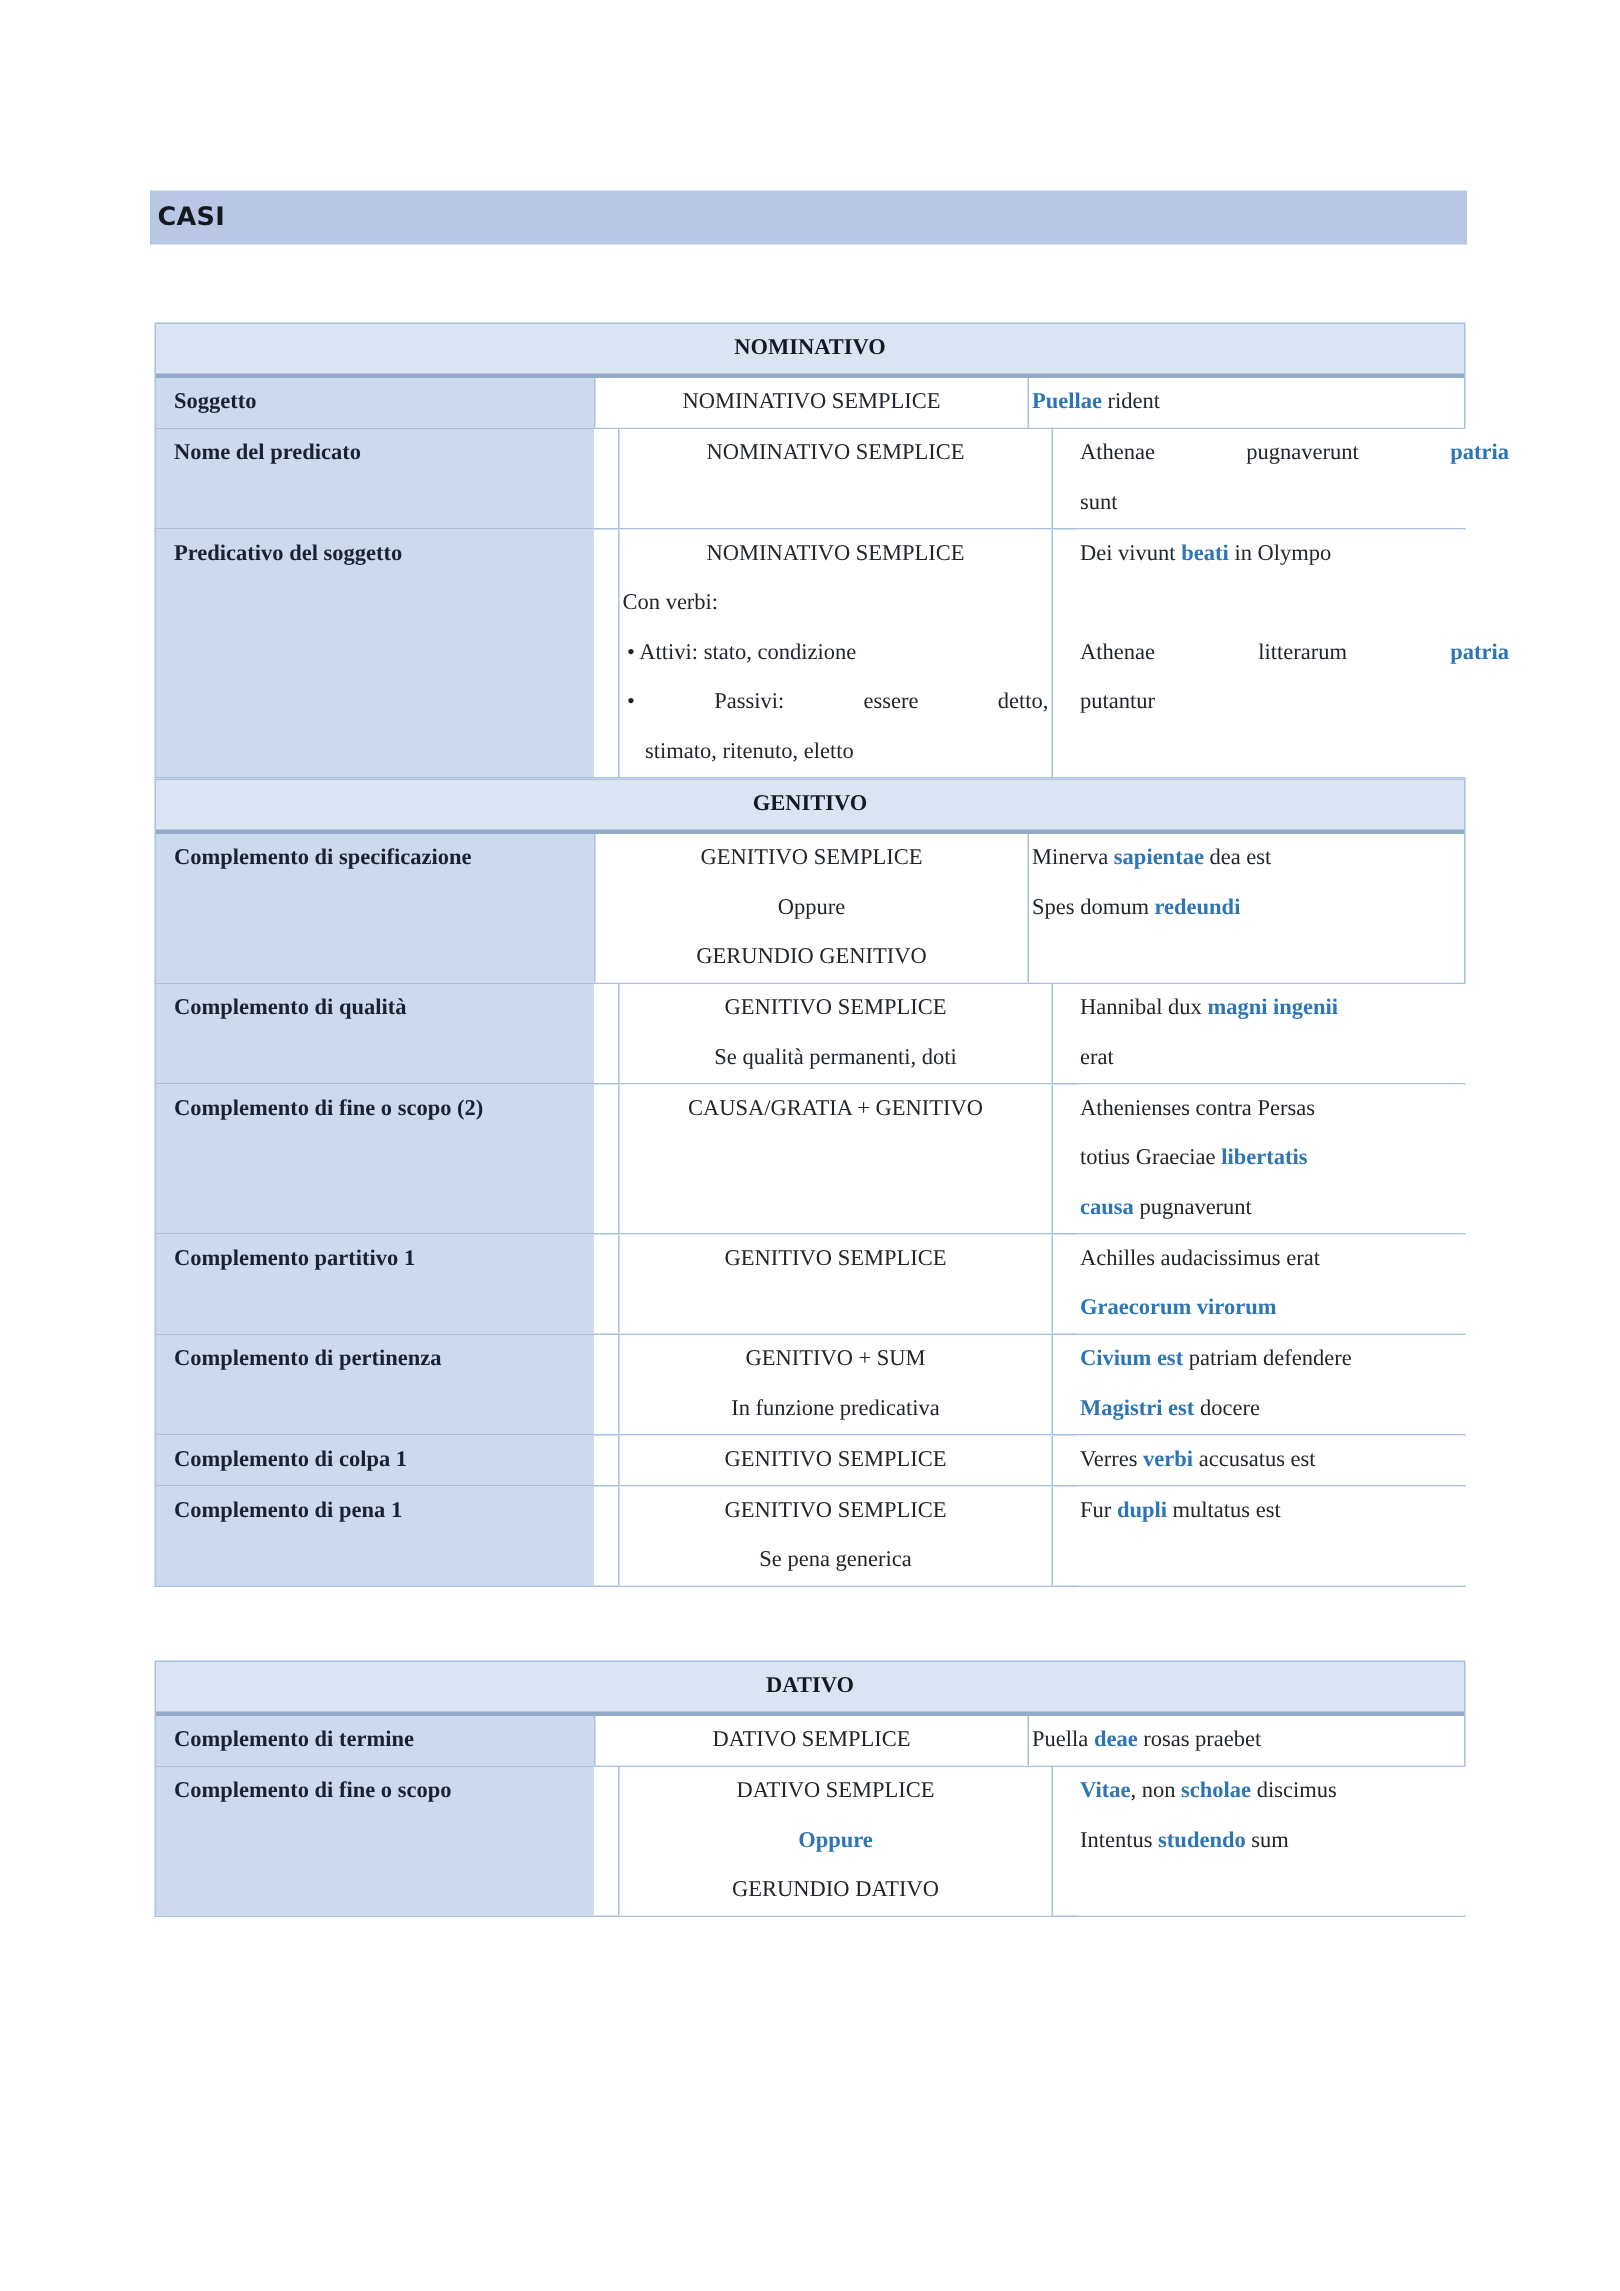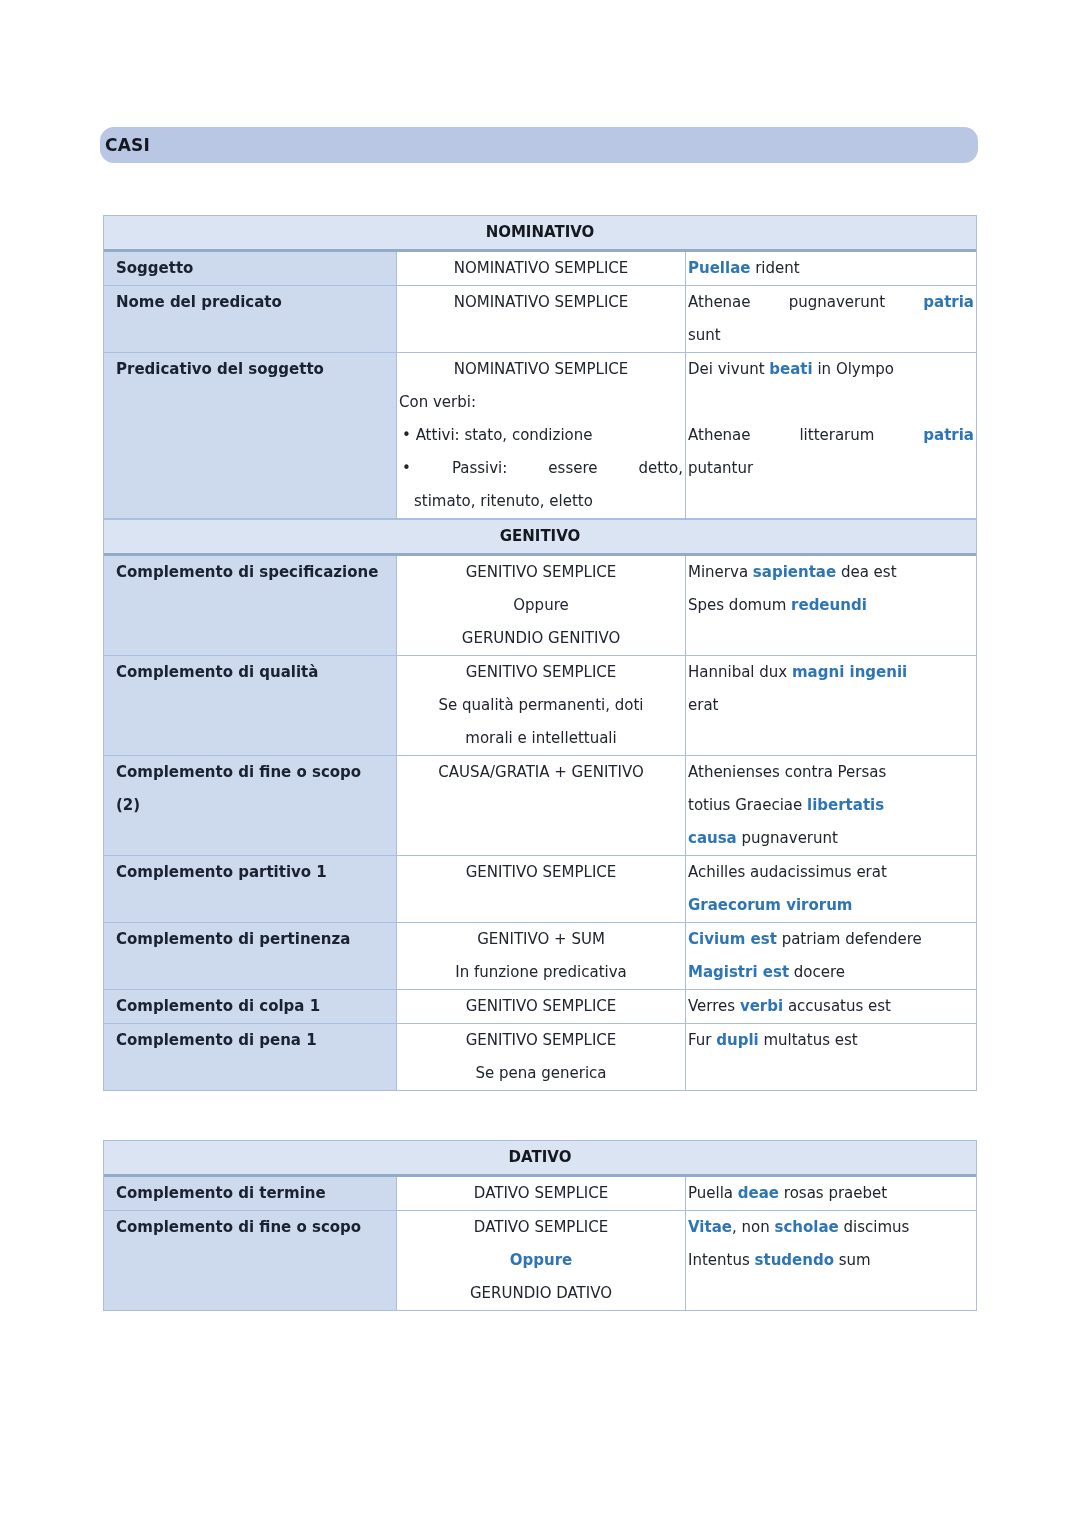--- a/index.html
+++ b/index.html
@@ -12,35 +12,34 @@
     color:#20242e;
   }
   .casi-bar{
     margin:127px 102px 0 100px;
     height:36px;line-height:36px;
     background:#b9c7e4;
     font-weight:bold;font-size:17px;
     padding-left:5px;
     color:#14181f;
     letter-spacing:.2px;
-    border-radius:14px;
   }
-  #tables .doc-table{margin-left:103px;width:874px;border:1px solid #a9bfdd;box-sizing:border-box;background:#fff;}
+  #tables .doc-table{margin-left:103px;width:874px;border:1px solid #a9bfdd;box-sizing:border-box;background:#fff;font-family:Liberation Serif, serif;}
   #tables .doc-table:nth-child(1){margin-top:52px;}
   #tables .doc-table:nth-child(2){}
   #tables .doc-table:nth-child(3){margin-top:49px;}
   .tbl-title{
     background:#dbe4f3;
     text-align:center;font-weight:bold;font-size:15px;
     line-height:33px;height:33px;
     border-bottom:3px solid #93abc9;
     color:#14181f;
   }
   .tbl-row{display:grid;grid-template-columns:292px 290px 290px;}
-  .tbl-row + .tbl-row{border-top:1px solid #a9bfdd;}
+  .tbl-row + .tbl-row{border-top:1px solid #a9bfdd;gap:16px;}
   .cell{font-size:15px;line-height:33px;box-sizing:border-box;padding:0 2px;}
   .label-cell{background:#cdd9ec;font-weight:bold;padding:0 12px;color:#1a2130;}
   .mid-cell{border-left:1px solid #a9bfdd;border-right:1px solid #a9bfdd;background:#fff;}
   .ex-cell{background:#fff;}
   .line{min-height:33px;}
   .line.center{text-align:center;}
   .line.left{text-align:left;}
   .line.justify{text-align:justify;text-align-last:justify;}
   .line.bullet{padding-left:3px;}
   .line.bullet::before{content:"• ";}
@@ -103,21 +102,20 @@
           <div class="cell ex-cell">
             <div class="line left"><span>Minerva </span><span class="hl">sapientae</span><span> dea est</span></div>
             <div class="line left"><span>Spes domum </span><span class="hl">redeundi</span></div>
           </div>
         </div>
         <div class="tbl-row">
           <div class="cell label-cell">Complemento di qualità</div>
           <div class="cell mid-cell">
             <div class="line center"><span>GENITIVO SEMPLICE</span></div>
             <div class="line center"><span>Se qualità permanenti, doti</span></div>
-            <div class="line center"><span>morali e intellettuali</span></div>
           </div>
           <div class="cell ex-cell">
             <div class="line left"><span>Hannibal dux </span><span class="hl">magni ingenii</span></div>
             <div class="line left"><span>erat</span></div>
           </div>
         </div>
         <div class="tbl-row">
           <div class="cell label-cell">Complemento di fine o scopo (2)</div>
           <div class="cell mid-cell">
             <div class="line center"><span>CAUSA/GRATIA + GENITIVO</span></div>

